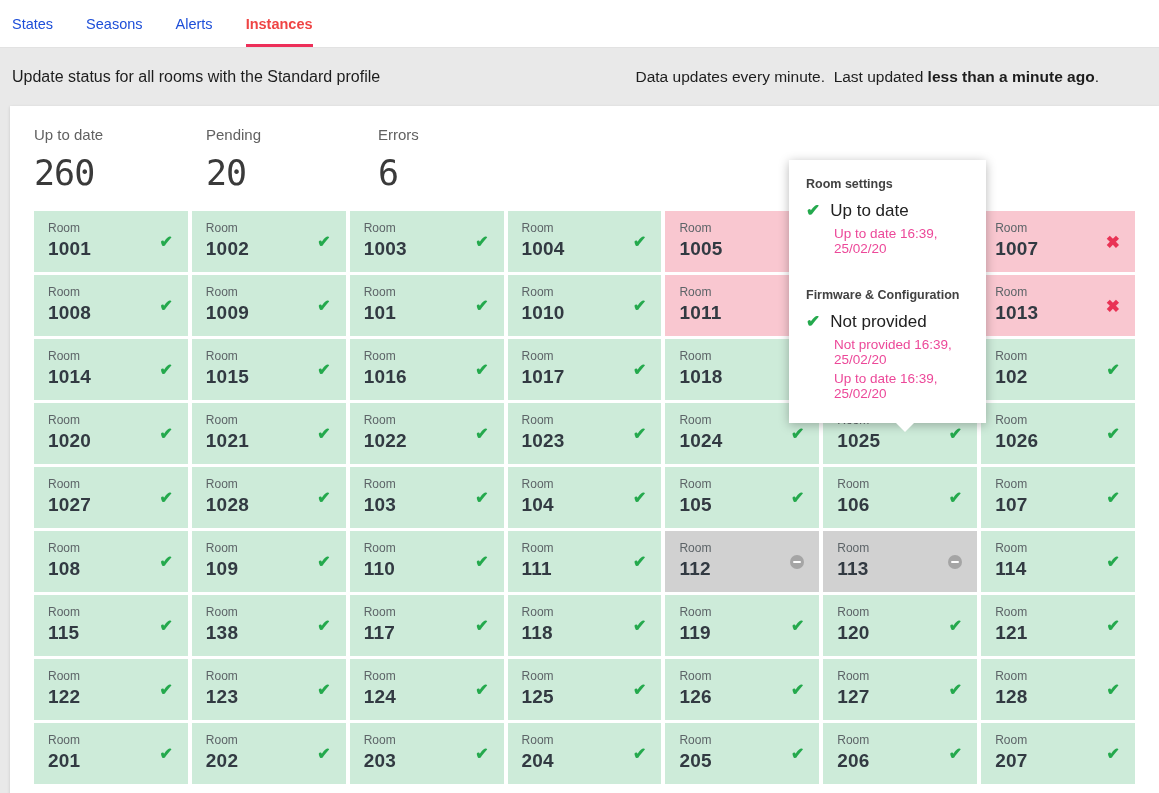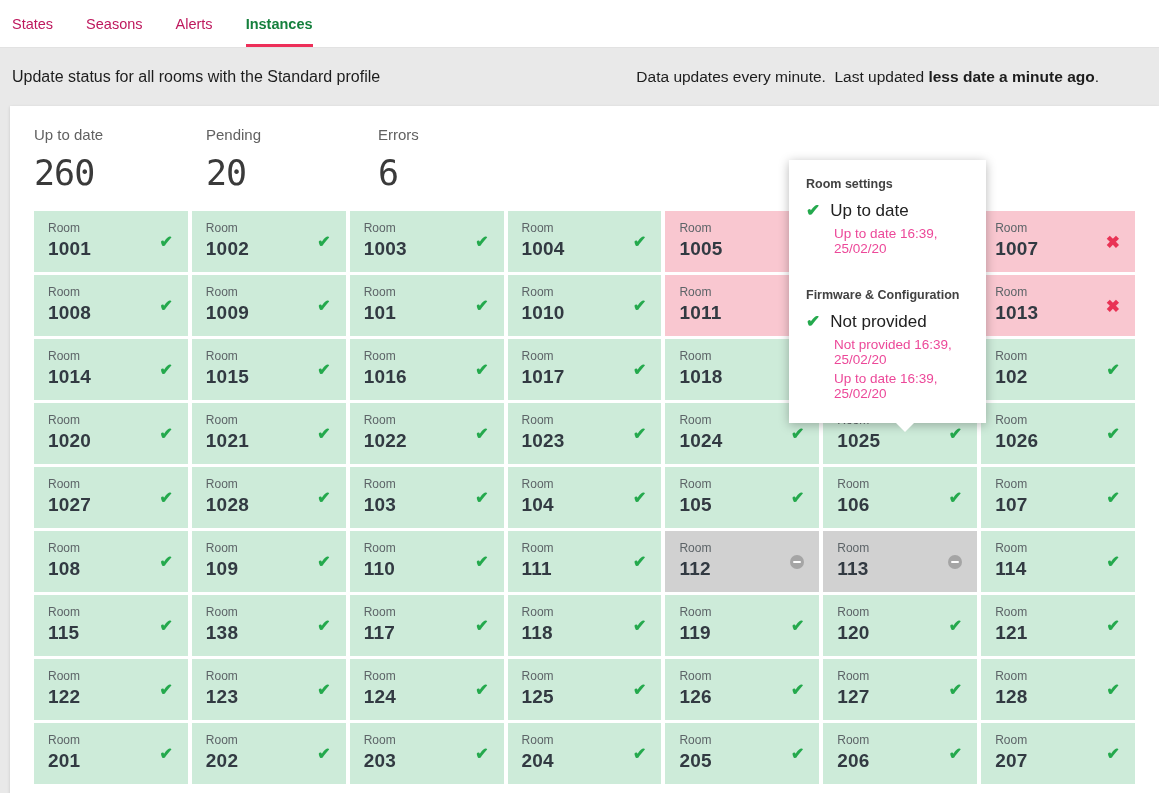--- a/index.html
+++ b/index.html
@@ -15,30 +15,30 @@
   .tabs-bar {
     background: #fff;
     height: 48px;
     display: flex;
     align-items: stretch;
     padding-left: 12px;
     border-bottom: 1px solid #e2e2e2;
   }
   .tab {
     font-size: 14.5px;
-    color: #be185d;
+    color: #1d4ed8;
     display: flex;
     align-items: center;
     margin-right: 33px;
     border-bottom: 3px solid transparent;
     padding-top: 3px;
     cursor: pointer;
   }
   .tab.active {
-    color: #15803d;
+    color: #ef4444;
     font-weight: 700;
     border-bottom-color: #ed2f59;
   }
 
   
   .subheader {
     height: 58px;
     display: flex;
     align-items: center;
     justify-content: space-between;
@@ -145,21 +145,21 @@
 
 <div class="tabs-bar">
   <div class="tab">States</div>
   <div class="tab">Seasons</div>
   <div class="tab">Alerts</div>
   <div class="tab active">Instances</div>
 </div>
 
 <div class="subheader">
   <div class="subheader-left">Update status for all rooms with the Standard profile</div>
-  <div class="subheader-right"><span>Data updates every minute.  Last updated </span><b>less date a minute ago</b><span>.</span></div>
+  <div class="subheader-right"><span>Data updates every minute.  Last updated </span><b>less than a minute ago</b><span>.</span></div>
 </div>
 
 <div class="card">
 
   <div class="stats">
     <div class="stat">
       <div class="stat-label">Up to date</div>
       <div class="stat-value">260</div>
     </div>
     <div class="stat">

